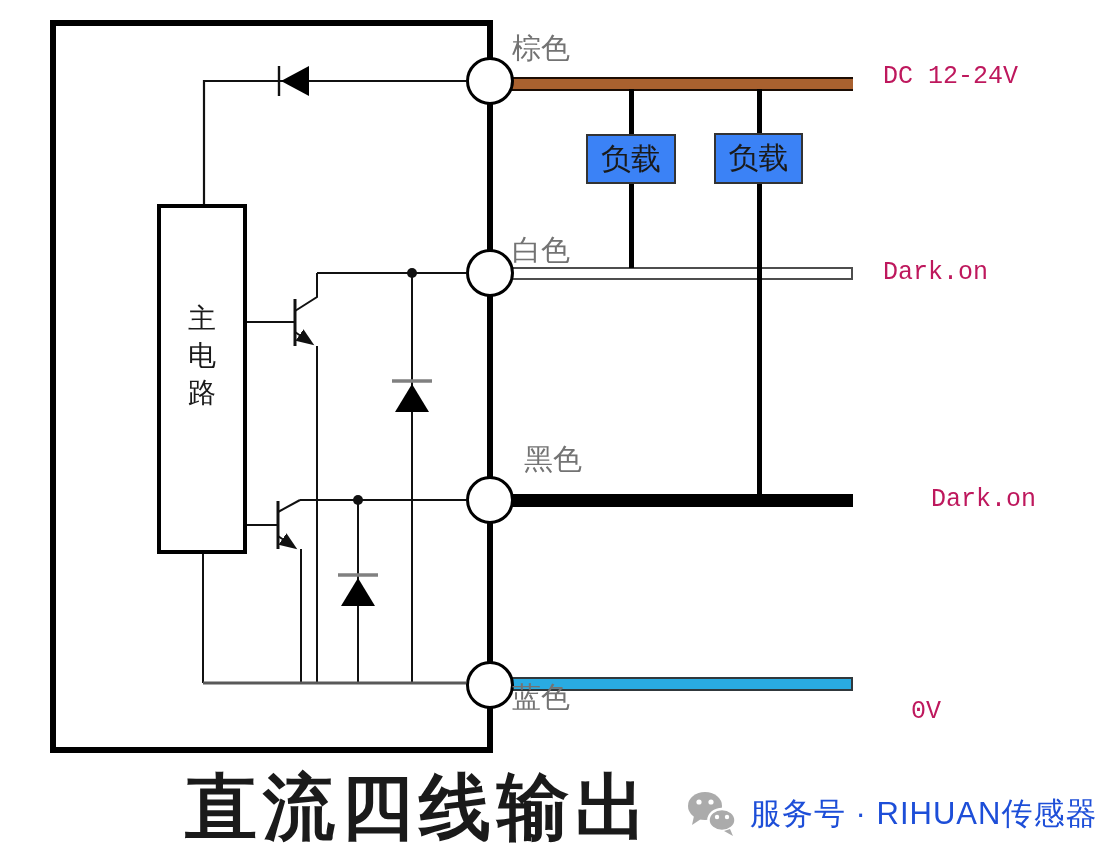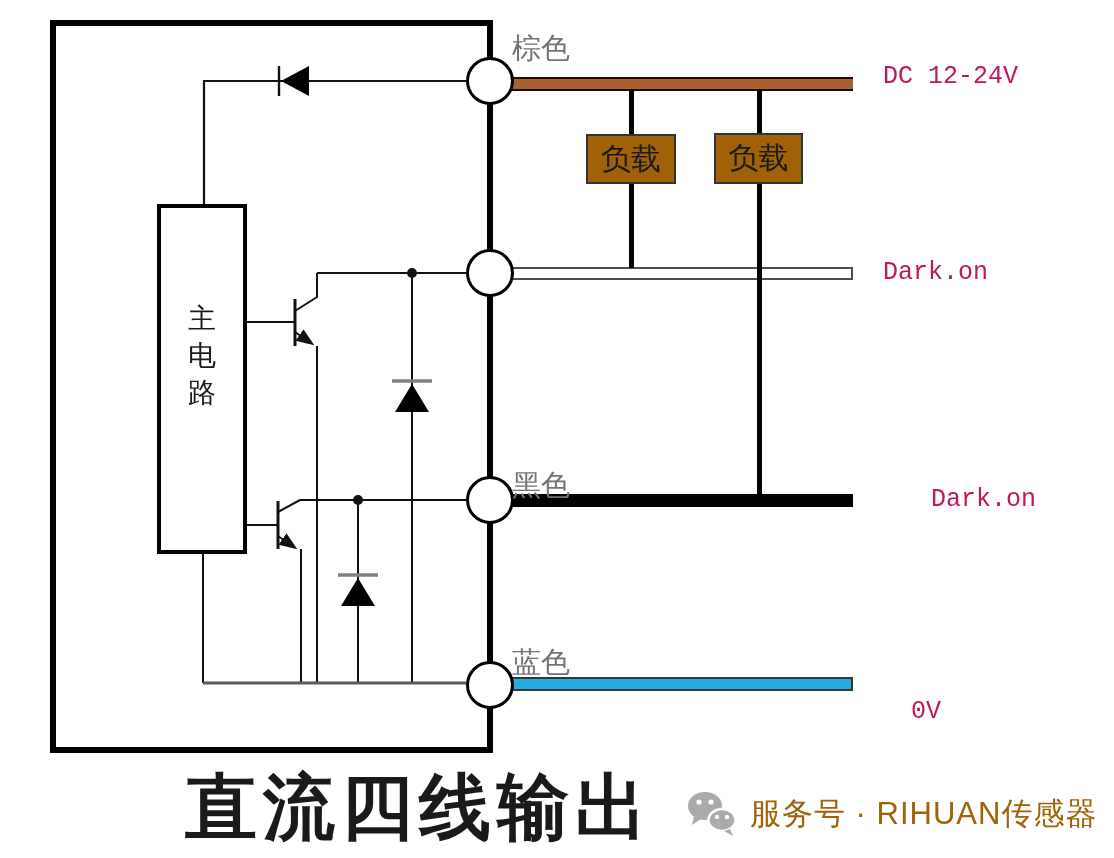--- a/index.html
+++ b/index.html
@@ -37,35 +37,35 @@
   #wire-black{top:494px;height:13px;}
   #wire-blue{top:677px;height:14px;border:2px solid #30383c;}
   
   .lead{width:5px;background:#000;z-index:4;}
   #load1-lead-top{left:629px;top:89px;height:45px;}
   #load1-lead-bottom{left:629px;top:183px;height:85px;}
   #load2-lead-top{left:757px;top:89px;height:44px;}
   #load2-lead-bottom{left:757px;top:184px;height:311px;}
   
   .load-box{
-    border:2px solid #333;background:#a16207;box-sizing:border-box;z-index:5;
+    border:2px solid #333;background:#3b82f6;box-sizing:border-box;z-index:5;
     display:flex;align-items:center;justify-content:center;
     font-family:"Liberation Serif",serif;font-size:30px;color:#1a1a1a;
   }
   #load-box-1{left:586px;top:134px;width:90px;height:50px;}
   #load-box-2{left:714px;top:133px;width:89px;height:51px;}
   
   .color-label{
     left:512px;width:130px;z-index:7;
     font-family:"Liberation Serif",serif;font-size:29px;color:#737373;
   }
   #label-brown{top:29px;}
   #label-white{top:231px;}
-  #label-black{top:466px;}
-  #label-blue{top:643px;}
+  #label-black{top:440px;margin-left:12px;}
+  #label-blue{top:678px;}
   
   .signal-label{
     left:883px;width:220px;z-index:7;
     font-family:"Liberation Mono",monospace;font-size:25px;color:#be185d;white-space:nowrap;
   }
   #signal-dc{top:62px;}
   #signal-light{top:258px;}
   #signal-dark{top:485px;margin-left:48px;}
   #signal-0v{top:697px;margin-left:28px;}
   
@@ -73,21 +73,21 @@
     left:185px;top:760px;width:440px;text-align:center;z-index:7;
     font-family:"Liberation Sans",sans-serif;font-weight:bold;font-size:72px;
     letter-spacing:6px;color:#1a1a1a;white-space:nowrap;
   }
   
   #watermark{
     left:686px;top:790px;display:flex;align-items:center;z-index:7;
   }
   #watermark-text{
     margin-left:12px;font-family:"Liberation Sans",sans-serif;font-size:31px;
-    color:#a16207;white-space:nowrap;letter-spacing:1px;
+    color:#1d4ed8;white-space:nowrap;letter-spacing:1px;
   }
 </style>
 </head>
 <body>
 
 <div id="canvas">
 
   <div class="abs" id="outer-box"></div>
 
   <svg class="abs" id="wires-svg" viewBox="0 0 1114 858" xmlns="http://www.w3.org/2000/svg">
@@ -168,20 +168,21 @@
   <div class="abs wire" id="wire-white" style="background: rgb(255, 255, 255);"></div>
   <div class="abs wire" id="wire-black" style="background: rgb(0, 0, 0);"></div>
   <div class="abs wire" id="wire-blue" style="background: rgb(41, 171, 226);"></div>
 
   <div class="abs terminal" style="top:57px;"></div>
   <div class="abs terminal" style="top:249px;"></div>
   <div class="abs terminal" style="top:476px;"></div>
   <div class="abs terminal" style="top:661px;"></div>
 
   <div class="abs color-label" id="label-brown">棕色</div>
+  <div class="abs color-label" id="label-white">白色</div>
   <div class="abs color-label" id="label-black">黑色</div>
   <div class="abs color-label" id="label-blue">蓝色</div>
 
   <div class="abs signal-label" id="signal-dc">DC 12-24V</div>
   <div class="abs signal-label" id="signal-light">Dark.on</div>
   <div class="abs signal-label" id="signal-dark">Dark.on</div>
   <div class="abs signal-label" id="signal-0v">0V</div>
 
   <div class="abs" id="title">直流四线输出</div>
 

